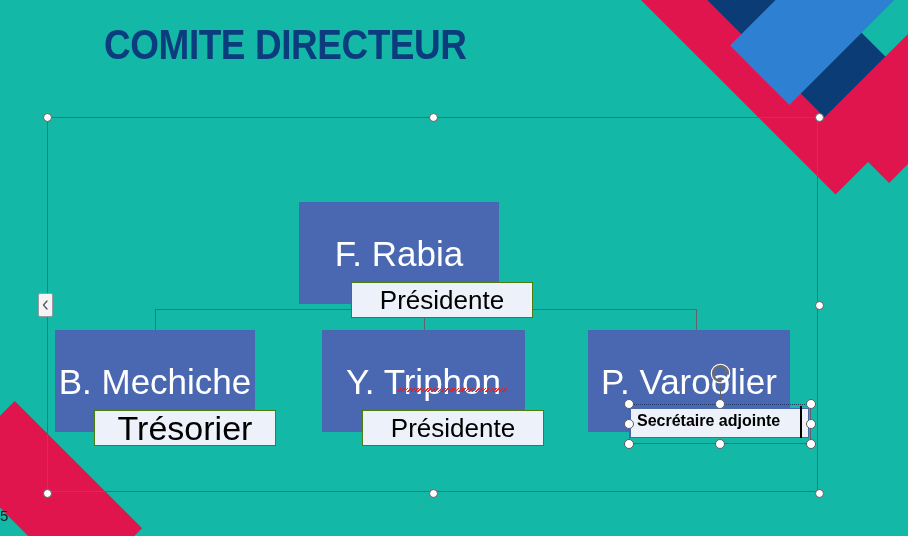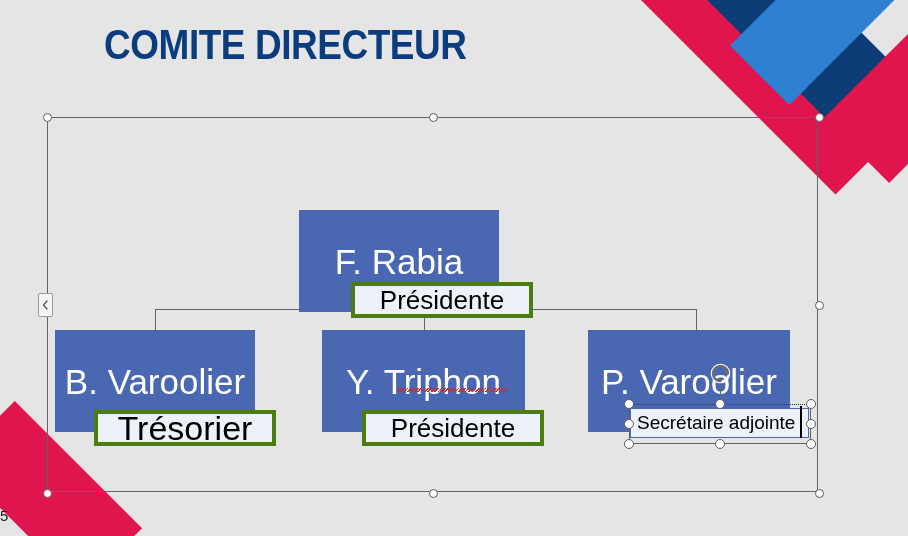--- a/index.html
+++ b/index.html
@@ -7,21 +7,21 @@
     padding: 0;
     background: #ffffff;
   }
   body {
     font-family: "Liberation Sans", sans-serif;
   }
   #slide {
     position: relative;
     width: 908px;
     height: 536px;
-    background: #e5e5e5;
+    background: #14b8a6;
     overflow: hidden;
   }
 
   
   .deco-layer {
     position: absolute;
     inset: 0;
     overflow: hidden;
     pointer-events: none;
   }
@@ -164,32 +164,32 @@
   }
   .node-name.centered {
     width: 100%;
     text-align: center;
     padding-left: 0;
   }
 
   .node-label {
     position: absolute;
     background: #EDF1F9;
-    border: 4px solid #4d7c0f;
+    border: 1px solid #4d7c0f;
     box-sizing: border-box;
     display: flex;
     align-items: center;
     justify-content: center;
     color: #000000;
     line-height: 1;
     white-space: nowrap;
   }
 
   
-  #node-president-box   { left: 299px; top: 202px; width: 200px; height: 102px; margin-top: 8px; }
+  #node-president-box   { left: 299px; top: 202px; width: 200px; height: 102px; }
   #node-president-label { left: 351px; top: 282px; width: 182px; height: 36px; font-size: 26px; }
 
   
   #node-treasurer-box   { left: 55px;  top: 330px; width: 200px; height: 102px; }
   #node-treasurer-label { left: 94px;  top: 410px; width: 182px; height: 36px; font-size: 34px; }
 
   #node-secretary-box   { left: 322px; top: 330px; width: 203px; height: 102px; justify-content: center; }
   #node-secretary-label { left: 362px; top: 410px; width: 182px; height: 36px; font-size: 26px; }
 
   #node-deputy-box      { left: 588px; top: 330px; width: 202px; height: 102px; }
@@ -225,24 +225,25 @@
     width: 179px;
     height: 30px;
     background: #EDF1F9;
     border: 1px solid #4A68B2;
     box-sizing: border-box;
   }
   #selected-shape-text {
     position: absolute;
     left: 8px;
     top: 9px;
-    font-size: 19px;
+    font-size: 16px;
     color: #000000;
     line-height: 1;
     white-space: nowrap;
+    font-weight: bold;
   }
   #text-caret {
     position: absolute;
     left: 800px;
     top: 406px;
     width: 1.5px;
     height: 32px;
     background: #000000;
   }
   .sel-dash-top {
@@ -319,21 +320,21 @@
   <div class="conn" id="conn-drop-left"></div>
   <div class="conn" id="conn-drop-mid"></div>
   <div class="conn" id="conn-drop-right"></div>
 
   <div class="node-box" id="node-president-box">
     <span class="node-name centered">F. Rabia</span>
   </div>
   <div class="node-label" id="node-president-label">Présidente</div>
 
   <div class="node-box" id="node-treasurer-box">
-    <span class="node-name centered">B. Varoolier</span>
+    <span class="node-name centered">B. Mechiche</span>
   </div>
   <div class="node-label" id="node-treasurer-label">Trésorier</div>
 
   <div class="node-box" id="node-secretary-box">
     <span class="node-name centered">Y. Triphon</span>
   </div>
   <div id="spell-squiggle"></div>
   <div class="node-label" id="node-secretary-label">Présidente</div>
 
   <div class="node-box" id="node-deputy-box">

